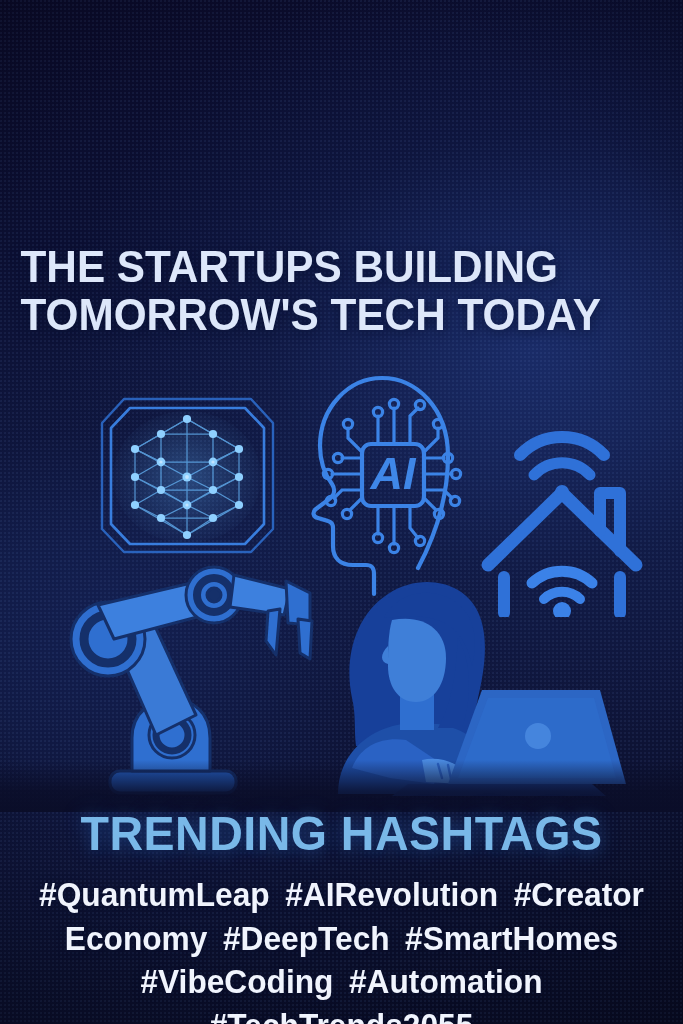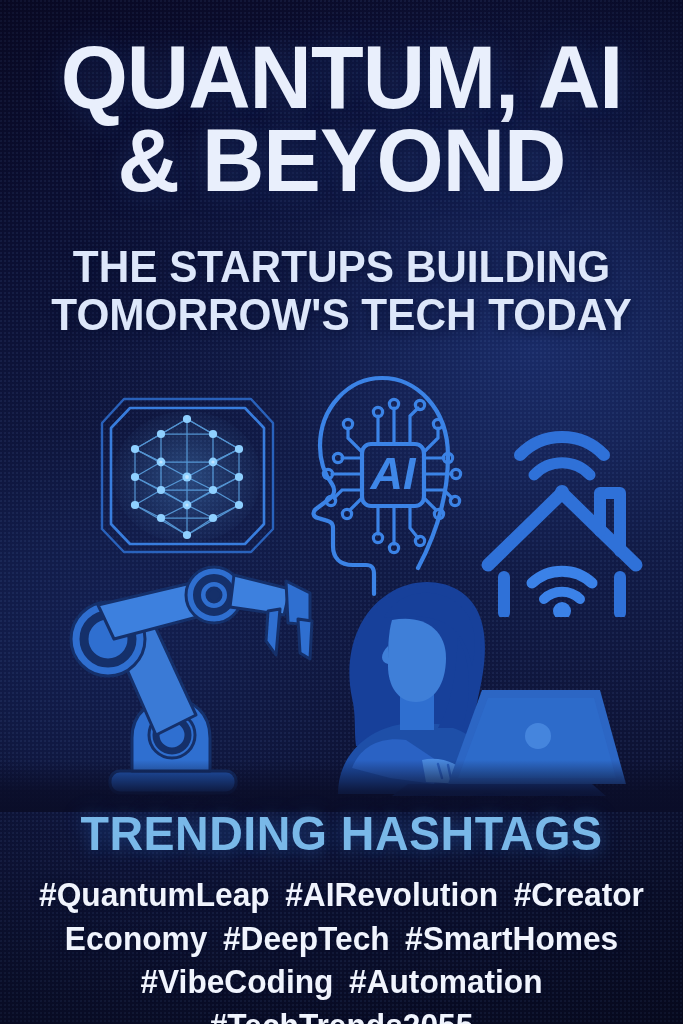--- a/index.html
+++ b/index.html
@@ -48,21 +48,21 @@
     font-weight:700;
     font-size:89px;
     line-height:0.93;
     letter-spacing:-1px;
     transform:scaleX(0.97);
     text-shadow:0 2px 16px rgba(10,20,60,0.85), 0 0 34px rgba(90,140,230,0.22);
     white-space:nowrap;
   }
   #subtitle-block {
     position:absolute; top:243px; left:0; right:0;
-    text-align:center;
+    text-align:left;
   }
   .subtitle-line {
     color:#dde7fa;
     font-family:"Liberation Sans Narrow","Liberation Sans", sans-serif;
     font-weight:700;
     font-size:45px;
     line-height:1.06;
     letter-spacing:0px;
     transform:scaleX(0.94);
     text-shadow:0 2px 12px rgba(8,16,50,0.8);
@@ -339,24 +339,20 @@
     </svg>
 
     <div class="fade-bottom"></div>
   </div>
 
   <div id="texture"></div>
   <div id="vignette"></div>
 
   <div class="textlayer">
 
-    <div id="title-block">
-      <div class="title-line">QUANTUM, AI</div>
-      <div class="title-line">&amp; BEYOND</div>
-    </div>
 
     <div id="subtitle-block">
       <div class="subtitle-line">THE STARTUPS BUILDING</div>
       <div class="subtitle-line">TOMORROW'S TECH TODAY</div>
     </div>
 
     <div id="hashtag-block">
       <div id="hashtags-heading">TRENDING HASHTAGS</div>
       <div id="hashtags-list">
         <div>#QuantumLeap  #AIRevolution  #Creator</div>

